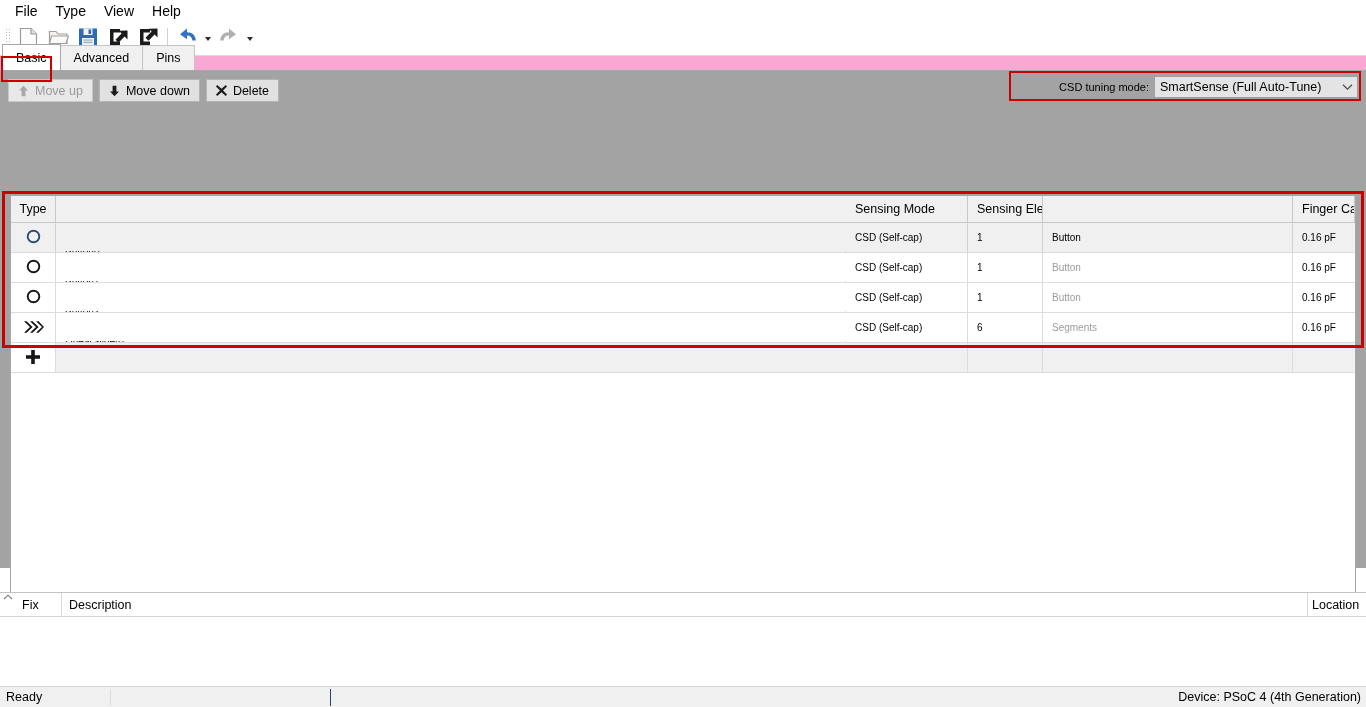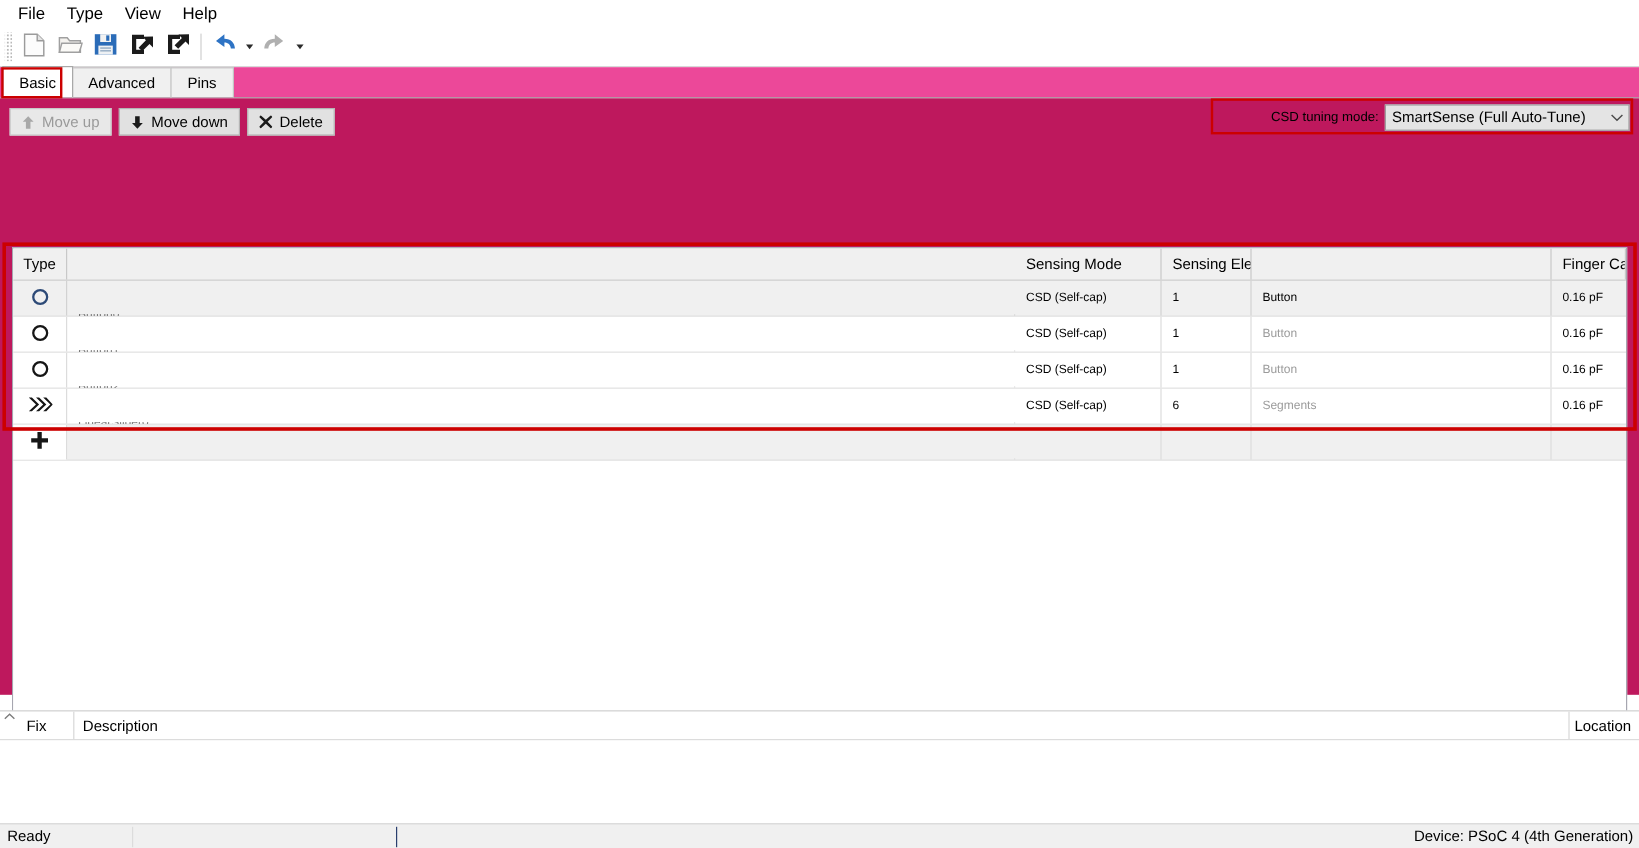--- a/index.html
+++ b/index.html
@@ -60,22 +60,22 @@
   }
   .caret-glyph {
     width: 0; height: 0;
     border-left: 3.5px solid transparent;
     border-right: 3.5px solid transparent;
     border-top: 4px solid #2b2b2b;
   }
 
   
   .tabstrip {
-    height: 26px;
-    background: #ec4899;
+    height: 15px;
+    background: #f9a8d4;
     border-bottom: 1px solid #a8a8a8;
     display: flex;
     align-items: flex-end;
     padding-left: 2px;
     position: relative;
   }
   .tab {
     height: 25px;
     padding: 0 13px;
     display: flex; align-items: center;
@@ -98,21 +98,21 @@
     left: 1px; top: 0px;
     width: 51px; height: 26px;
     border: 2px solid #cc0000;
     pointer-events: none;
     z-index: 5;
   }
 
   
   .content {
     position: relative;
-    background: #be185d;
+    background: #a3a3a3;
     height: 497px;
     text-align: center;
   }
 
   
   .btnrow {
     height: 34px;
     display: flex;
     align-items: center;
     padding: 5px 0 0 8px;

